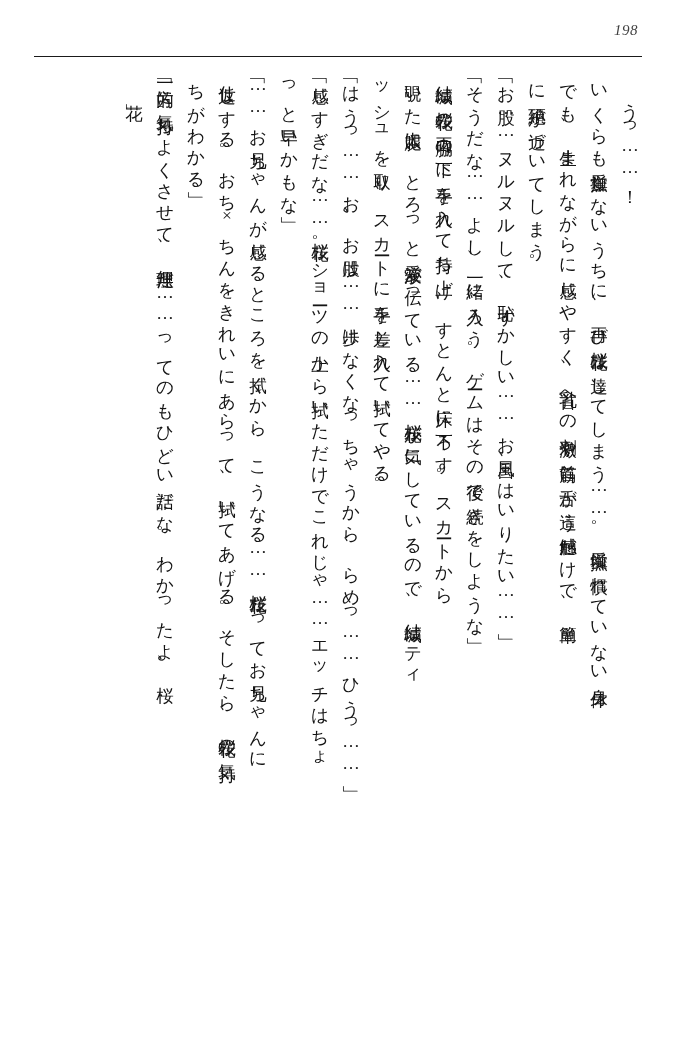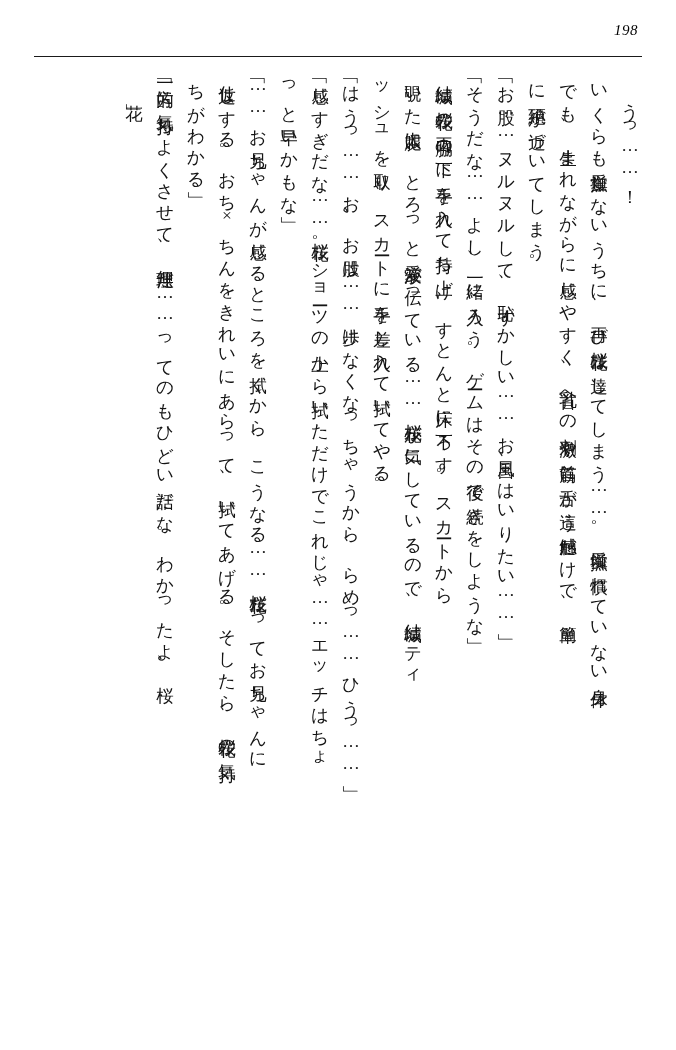--- a/index.html
+++ b/index.html
@@ -21,21 +21,21 @@
     background: #ffffff;
     box-sizing: border-box;
   }
   .page-number {
     position: absolute;
     top: 22px;
     right: 38px;
     font-size: 15px;
     font-style: italic;
     font-family: "Liberation Serif", "DejaVu Serif", serif;
-    color: #000000;
+    color: #404040;
     letter-spacing: 0.5px;
     text-align: right;
   }
   .rule {
     position: absolute;
     top: 56px;
     left: 34px;
     right: 34px;
     height: 1px;
     background: #1a1a1a;

